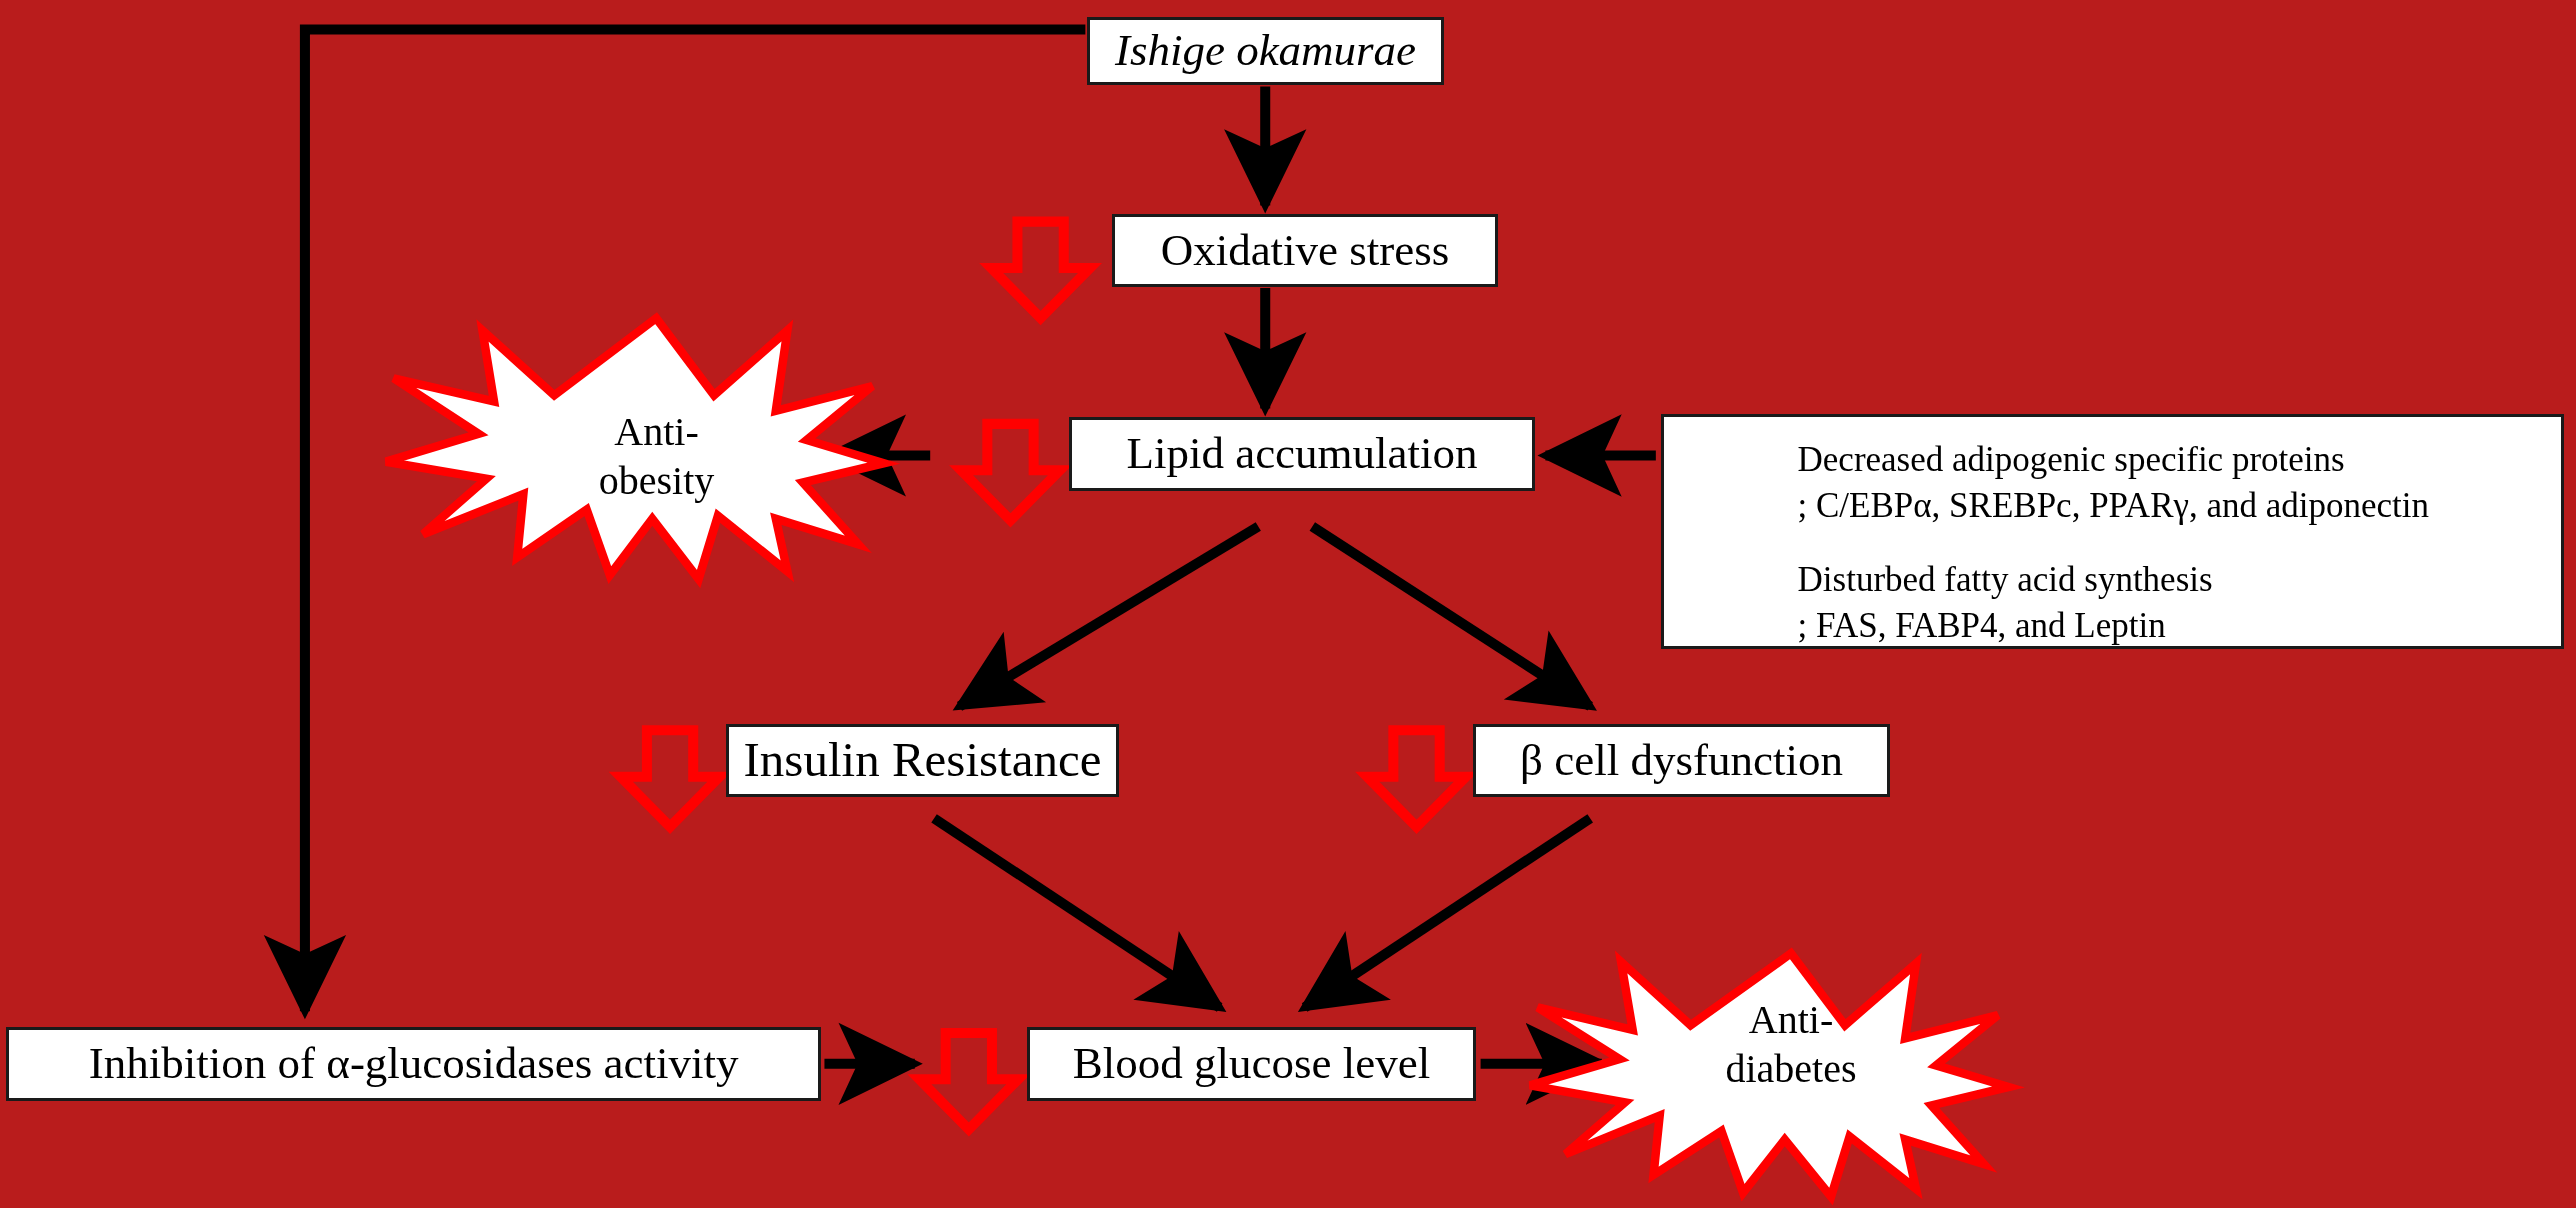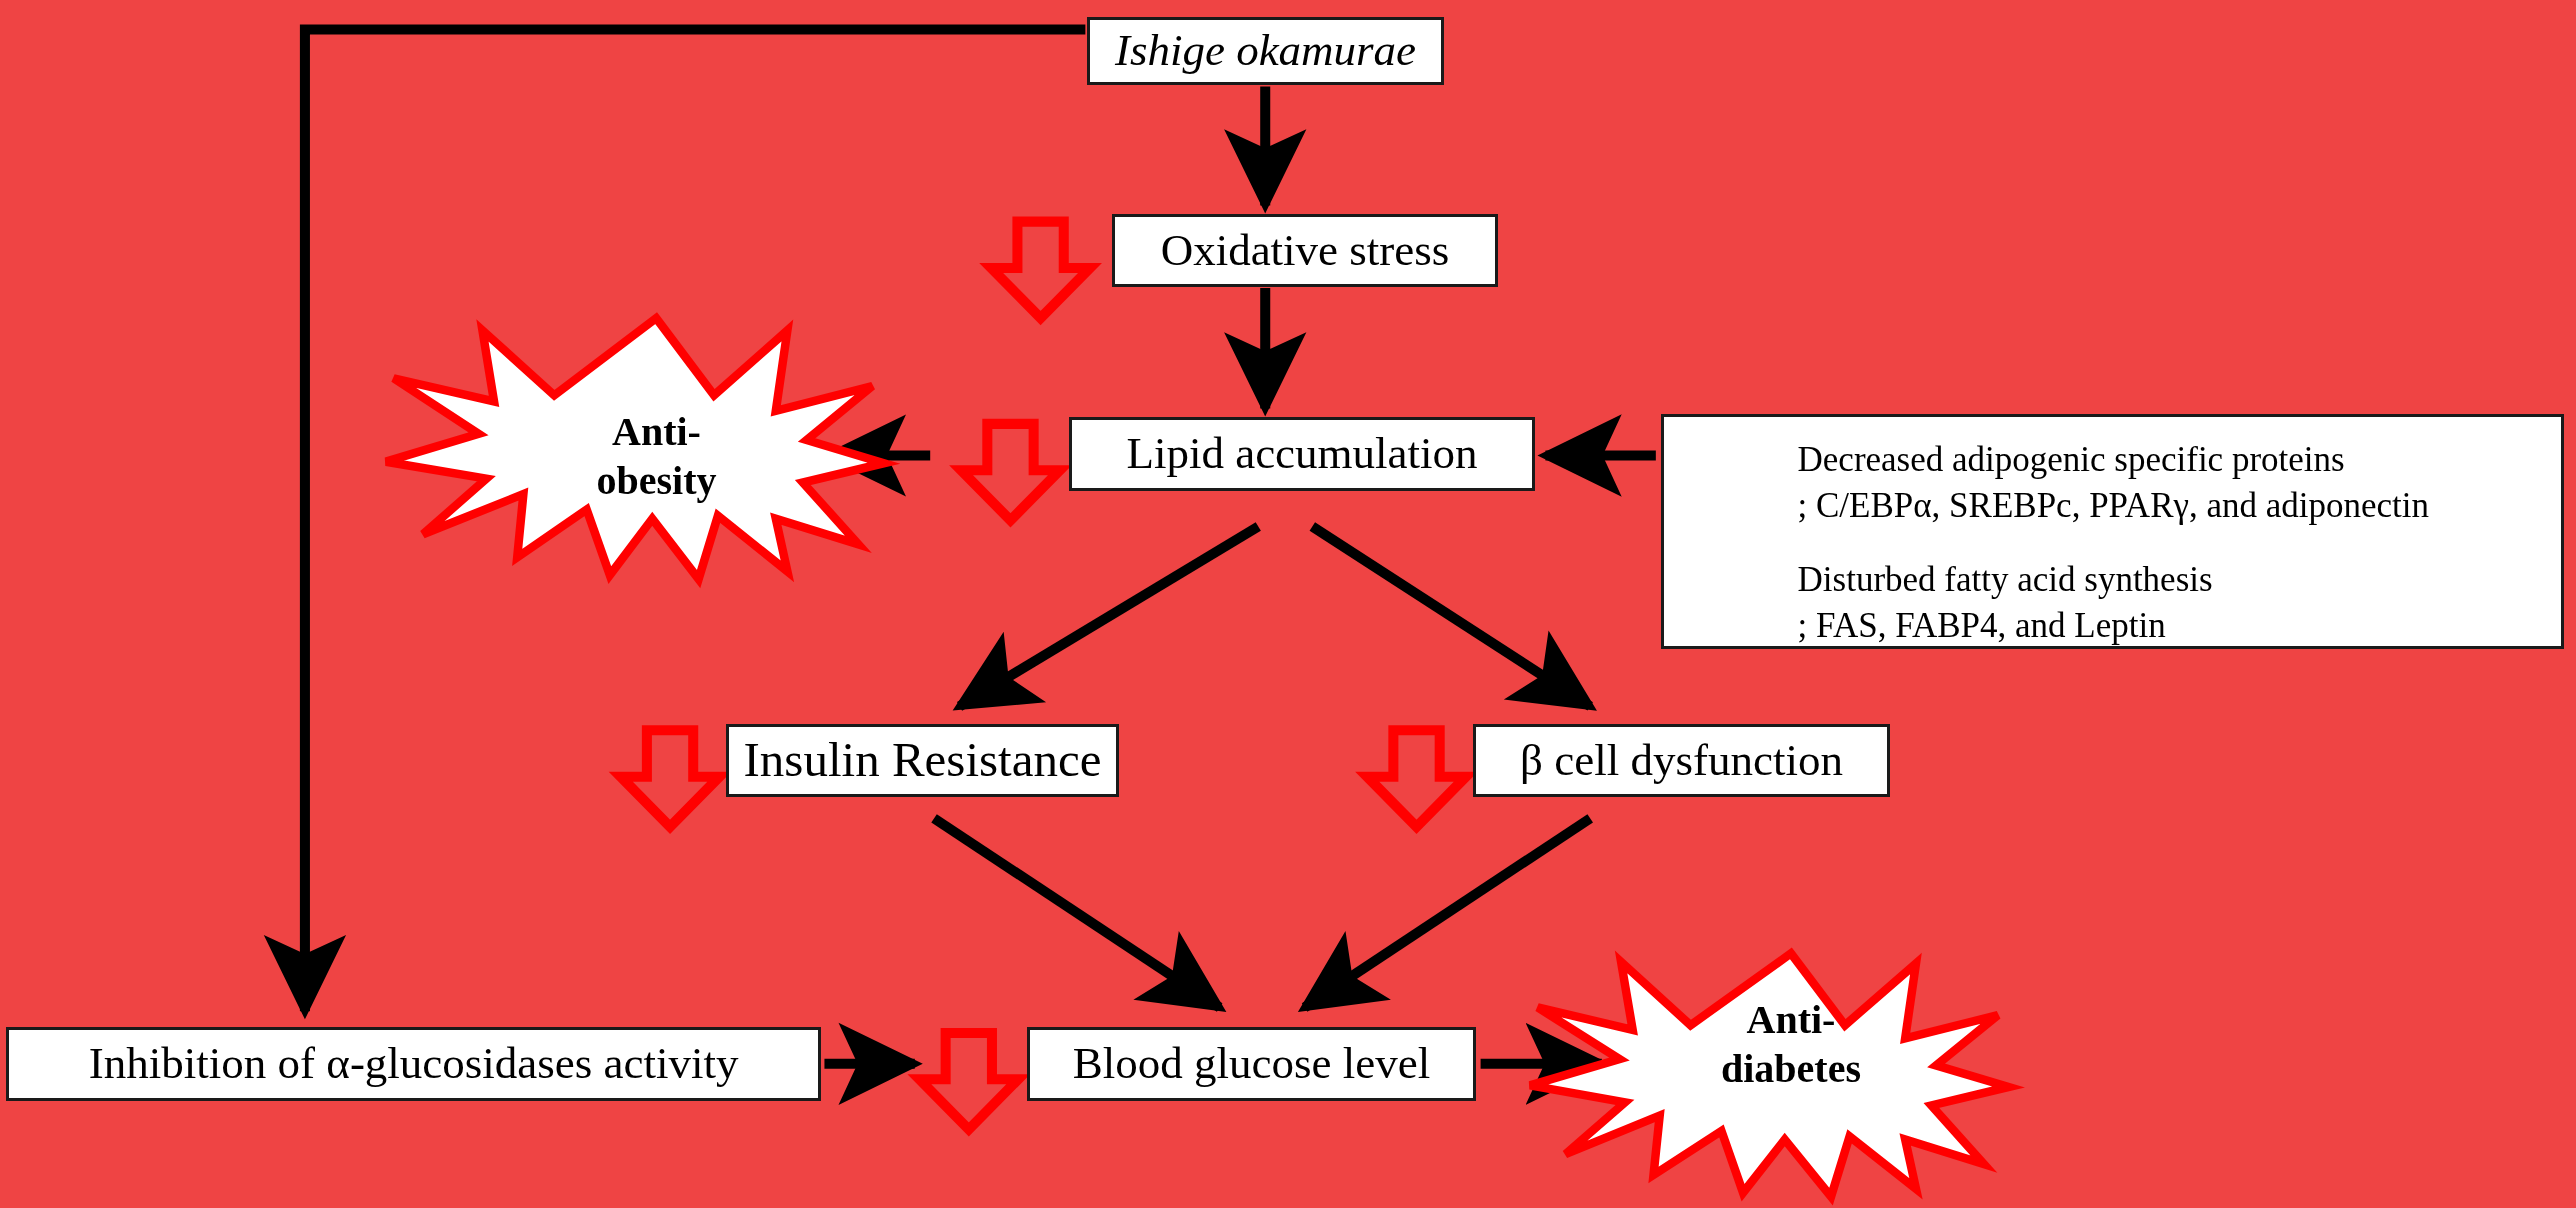--- a/index.html
+++ b/index.html
@@ -1,21 +1,21 @@
 <!DOCTYPE html>
 <html style="font-size:12.4px"><head>
 <meta charset="utf-8">
 <style>
   html,body{margin:0;padding:0;background:#ffffff;}
   body{
     font-family:"Liberation Serif", serif;
     width:2576px;height:1209px;
     overflow:hidden;
   }
-  #stage{position:relative;width:2576px;height:1209px;background:#ef4444;}
+  #stage{position:relative;width:2576px;height:1209px;background:#b91c1c;}
 
   
   .node{
     position:absolute;
     box-sizing:border-box;
     border:3.1px solid #1a1a1a;
     background:#ffffff;
     display:flex;align-items:center;justify-content:center;
     color:#000000;
     line-height:1.15;
@@ -43,21 +43,21 @@
   }
   #node-proteins .line{display:block;white-space:nowrap;line-height:1.30;}
   #node-proteins .spacer{display:block;height:29px;}
 
   
   #wires{position:absolute;left:0;top:0;width:2576px;height:1209px;pointer-events:none;}
 
   
   .burst-label{
     position:absolute;
-    font-weight:bold;
+    font-weight:normal;
     font-size:40px;
     color:#000000;
     text-align:center;
     line-height:1.22;
     white-space:nowrap;
   }
   #burst-label-obesity{left:533px;top:408px;width:247px;}
   #burst-label-diabetes{left:1660px;top:996px;width:262px;}
   .burst-label .l{display:block;}
 </style>

